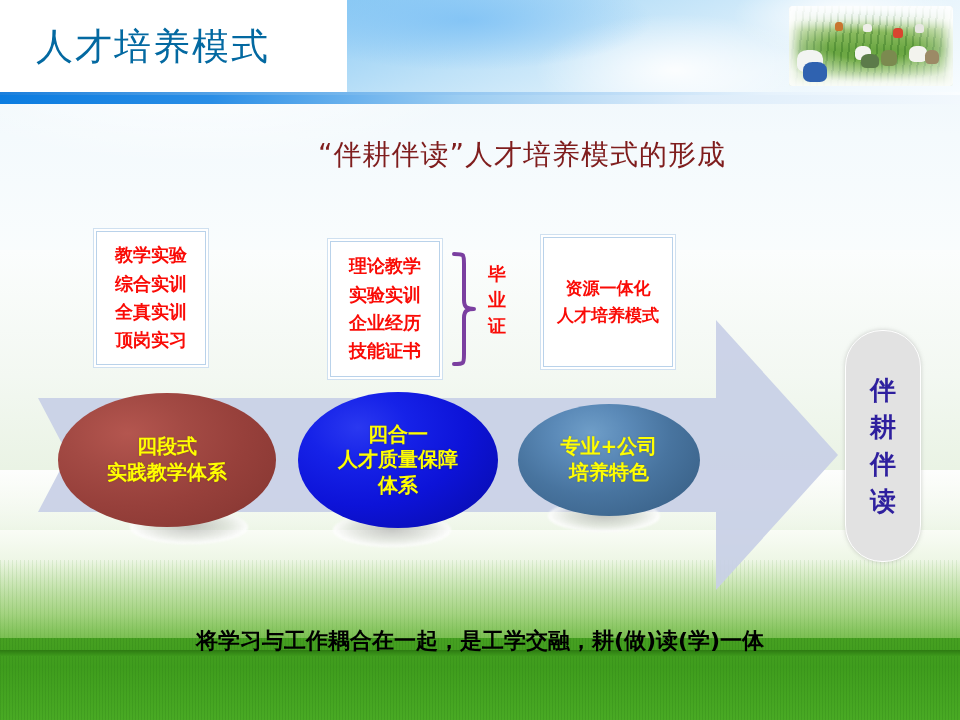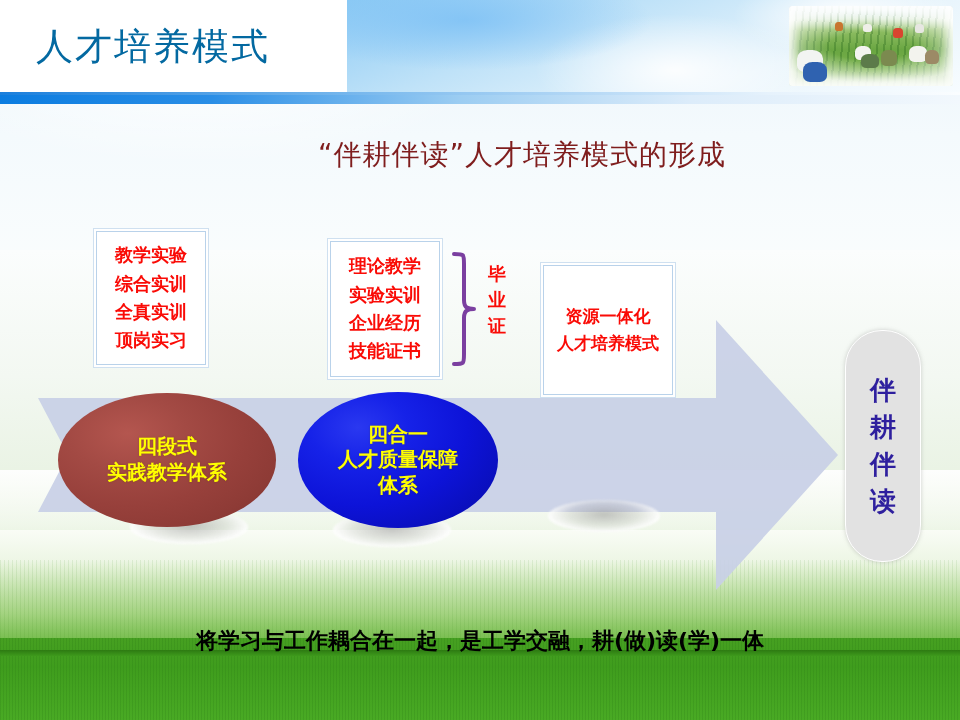--- a/index.html
+++ b/index.html
@@ -103,21 +103,21 @@
     border:1px solid #b9d2ea;
     box-shadow:0 0 0 2px #ffffff, 0 0 0 3px #cfe0f0;
     display:flex;flex-direction:column;justify-content:center;align-items:center;
   }
   .tbox .line{
     color:#fa0b06;font-weight:700;font-size:18px;line-height:1.58;
     font-family:"DejaVu Sans","Liberation Sans",sans-serif;white-space:nowrap;
   }
   #box1{left:96px;top:231px;width:108px;height:132px;}
   #box2{left:330px;top:241px;width:108px;height:134px;}
-  #box3{left:543px;top:237px;width:128px;height:128px;margin-top:28px;}
+  #box3{left:543px;top:237px;width:128px;height:128px;}
   #box3 .line{font-size:17px;}
 
   
   .brace{position:absolute;left:452px;top:250px;width:32px;height:118px;}
   .vlabel{
     position:absolute;left:484px;top:261px;width:26px;
     color:#fa0b06;font-weight:700;font-size:18px;line-height:1.45;
     text-align:center;
     font-family:"DejaVu Sans","Liberation Sans",sans-serif;
   }
@@ -222,20 +222,24 @@
 
   <div class="ell" id="ell2">
     <div class="t">四合一</div>
     <div class="t">人才质量保障</div>
     <div class="t">体系</div>
   </div>
   <div class="ell" id="ell1">
     <div class="t">四段式</div>
     <div class="t">实践教学体系</div>
   </div>
+  <div class="ell" id="ell3">
+    <div class="t">专业+公司</div>
+    <div class="t">培养特色</div>
+  </div>
 
   <div class="tbox" id="box1">
     <div class="line">教学实验</div>
     <div class="line">综合实训</div>
     <div class="line">全真实训</div>
     <div class="line">顶岗实习</div>
   </div>
 
   <div class="tbox" id="box2">
     <div class="line">理论教学</div>

